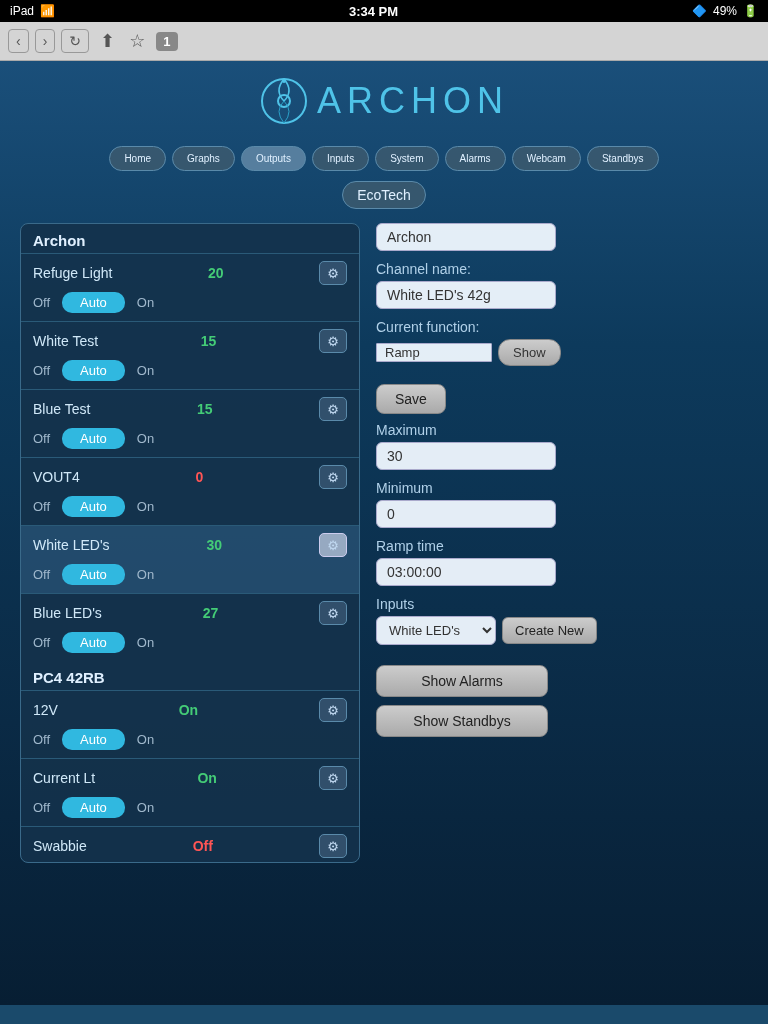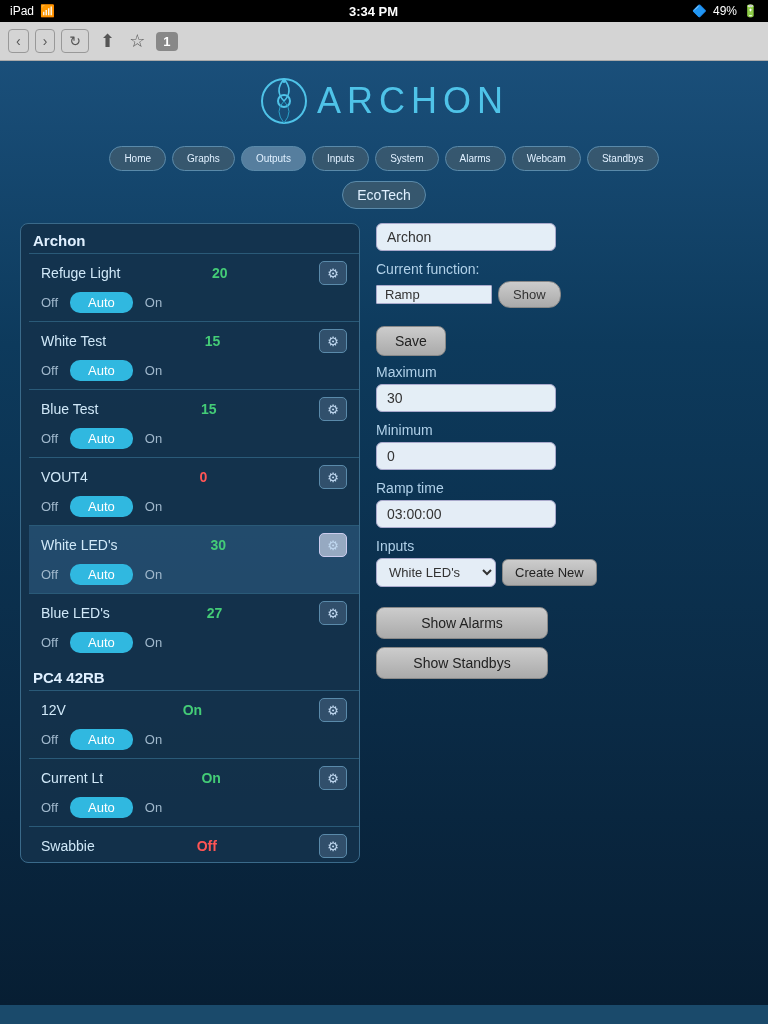--- a/index.html
+++ b/index.html
@@ -153,21 +153,20 @@
     }
     .section-header {
       color: #e0f0ff;
       font-size: 15px;
       font-weight: bold;
       padding: 8px 12px 4px;
     }
 
     .output-row {
       border-top: 1px solid #2a5a78;
-      margin-left: 8px;
     }
     .output-info-row {
       display: flex;
       align-items: center;
       justify-content: space-between;
       padding: 7px 12px 4px;
     }
     .output-name {
       color: #d0e8f8;
       font-size: 14px;
@@ -512,20 +511,24 @@
       </div>
 
     </div>
 
     <div class="settings-panel">
 
       <div class="field-group">
         <input class="field-input" type="text" value="Archon" style="">
       </div>
 
+      <div class="field-group">
+        <div class="field-label">Channel name:</div>
+        <input class="field-input" type="text" value="White LED's 42g" style="">
+      </div>
 
       <div class="field-group">
         <div class="field-label">Current function:</div>
         <div class="function-row">
           <select class="function-select">
             <option>Ramp</option>
             <option>Sine</option>
             <option>Fixed</option>
             <option>Timer</option>
           </select>

